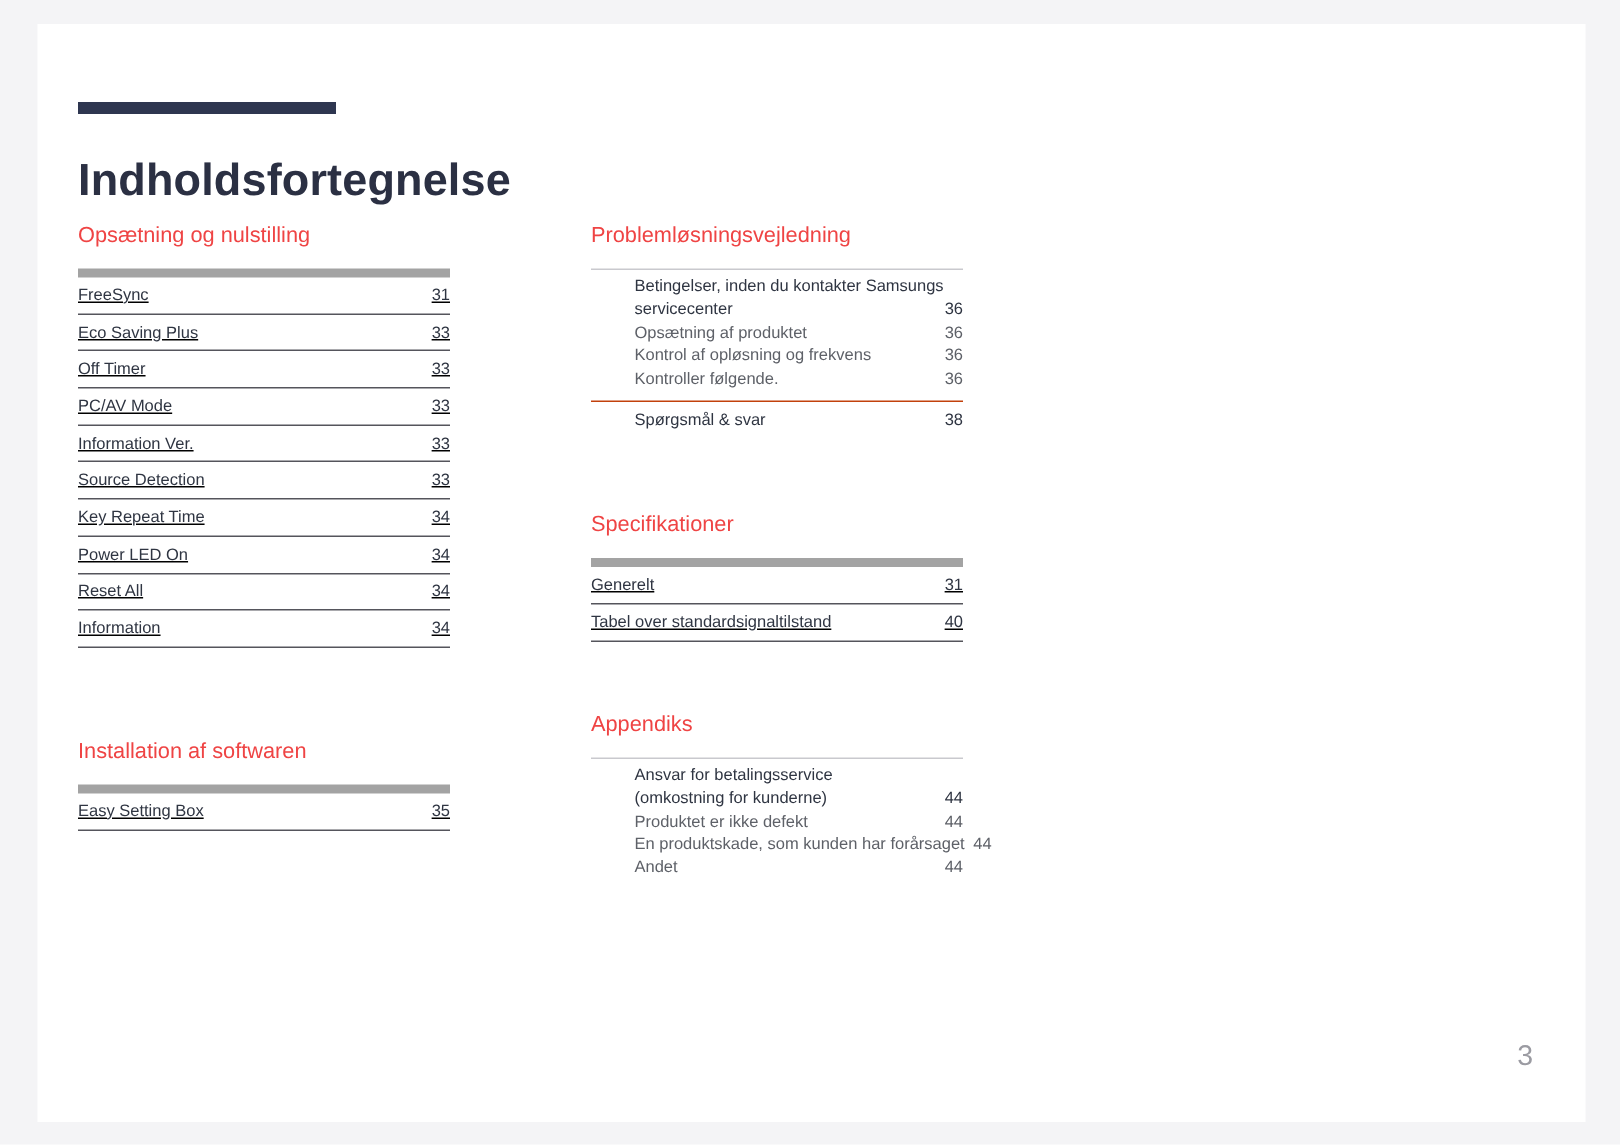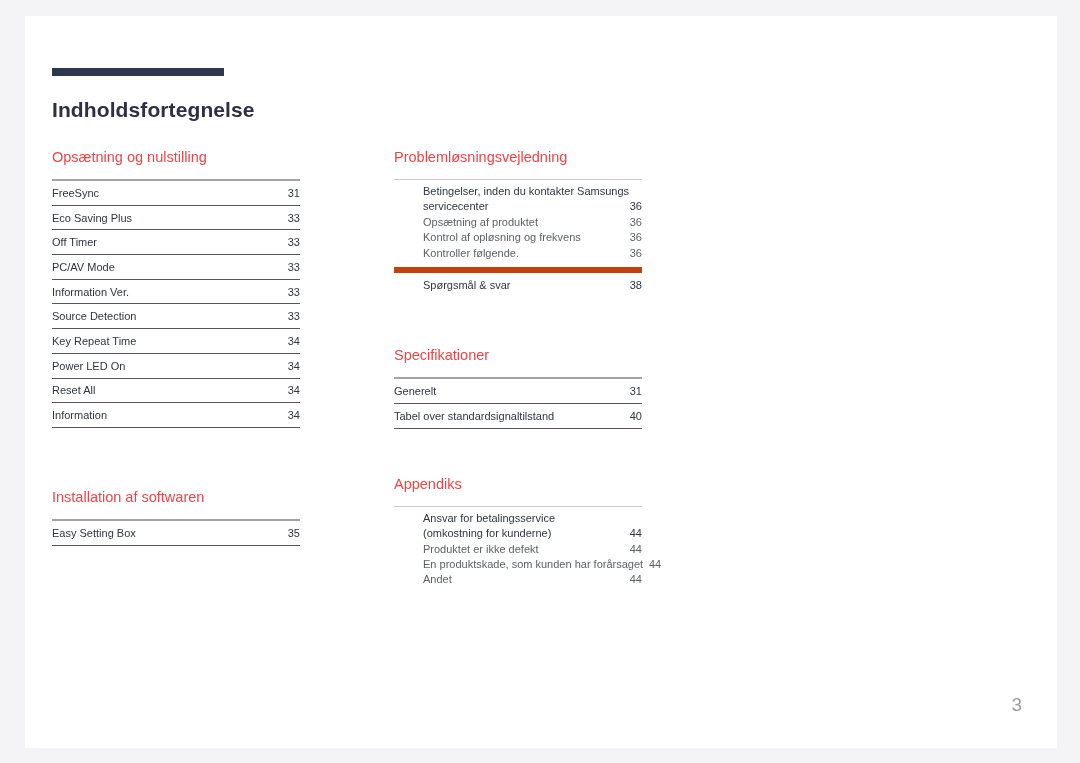--- a/index.html
+++ b/index.html
@@ -28,21 +28,21 @@
     left: 27px;
     top: 52px;
     width: 172px;
     height: 8px;
     background: #2e3650;
   }
   .doc-title {
     position: absolute;
     left: 27px;
     top: 68px;
-    font-size: 21px;
+    font-size: 30px;
     color: #2b3043;
     letter-spacing: 0.1px;
     white-space: nowrap;
   }
 
   
   .col {
     position: absolute;
     top: 132px;
   }
@@ -55,21 +55,22 @@
     color: #ef4444;
     font-size: 14.5px;
     line-height: 18px;
     margin: 0;
     white-space: nowrap;
   }
 
   
   .toc-rows {
     margin-top: 13px;
-    border-top: 2px solid #a3a3a3;
+    border-top: 6px solid #a3a3a3;
+    text-decoration: underline;
   }
   .toc-row {
     display: flex;
     align-items: center;
     justify-content: space-between;
     height: 24.7px;
     border-bottom: 1px solid #55555c;
     box-sizing: border-box;
   }
   .toc-row:last-child { border-bottom: 1px solid #55555c; }
@@ -85,21 +86,21 @@
     min-width: 18px;
   }
 
   
   .toc-group {
     margin-top: 13px;
     border-top: 1px solid #c9c9ce;
     padding-top: 4px;
   }
   .toc-group.divided {
-    border-top: 6px solid #c2410c;
+    border-top: 1px solid #c2410c;
     padding-top: 5px;
     margin-top: 0;
   }
   .grp-line {
     display: flex;
     align-items: baseline;
     justify-content: space-between;
     line-height: 15.4px;
     padding-left: 29px;
   }

